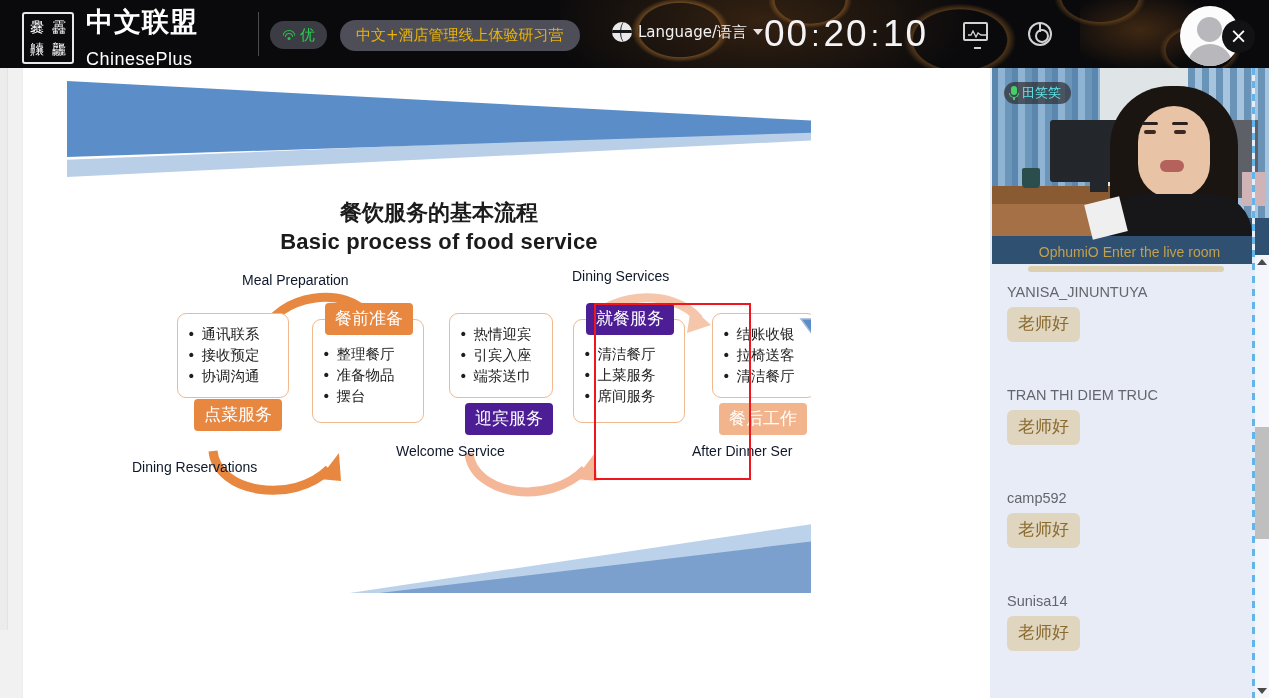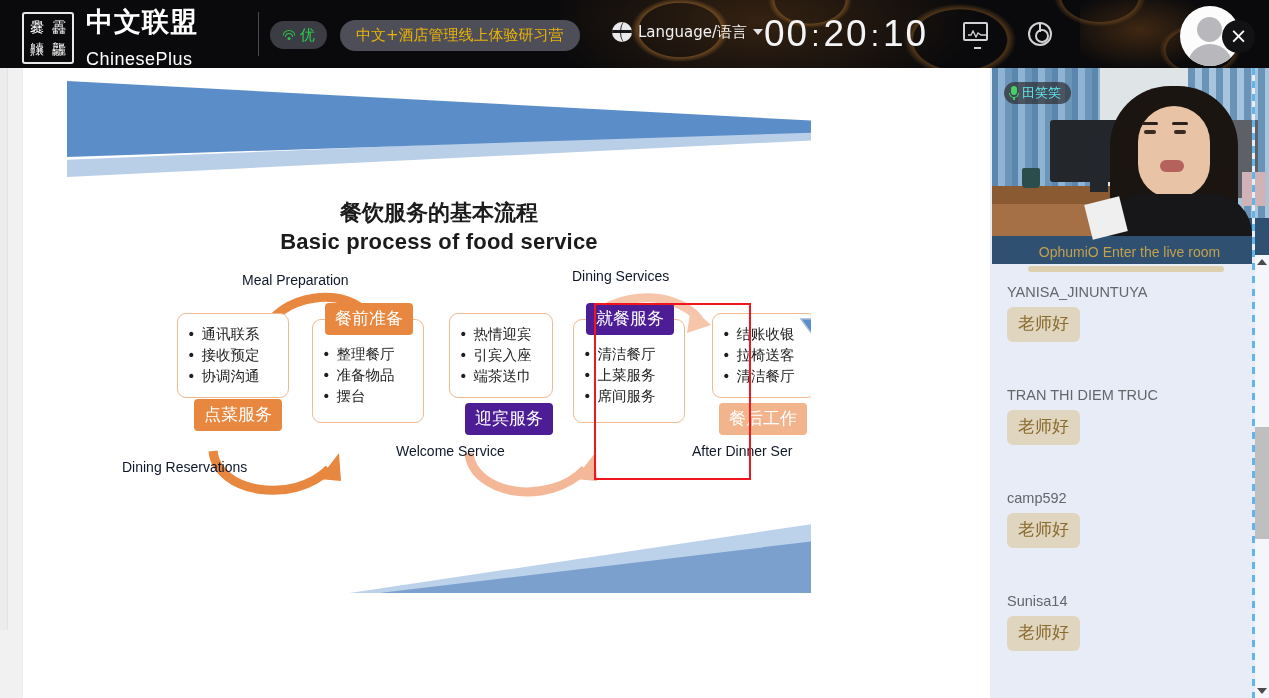--- a/index.html
+++ b/index.html
@@ -343,21 +343,21 @@
           <path d="M6,22 C10,64 86,76 122,38" fill="none" stroke="#f4b898" stroke-width="9" stroke-linecap="butt"></path>
           <polygon points="112,48 132,22 134,50" fill="#f4b898"></polygon>
         </svg>
         <svg class="arrow-svg" style="left:508px; top:196px;" width="140" height="66">
           <path d="M8,56 C26,14 98,10 124,42" fill="none" stroke="#f6c6ab" stroke-width="9" stroke-linecap="butt"></path>
           <polygon points="116,30 136,48 112,56" fill="#f6c6ab"></polygon>
         </svg>
 
         <div class="stage-label" style="left:175px; top:191px;">Meal Preparation</div>
         <div class="stage-label" style="left:505px; top:187px;">Dining Services</div>
-        <div class="stage-label" style="left:55px; top:378px;">Dining Reservations</div>
+        <div class="stage-label" style="left:65px; top:378px;">Dining Reservations</div>
         <div class="stage-label" style="left:329px; top:362px;">Welcome Service</div>
         <div class="stage-label" style="left:625px; top:362px;">After Dinner Ser</div>
 
         <div class="flow-box" style="left:110px; top:232px; width:112px;">
           <ul>
             <li>通讯联系</li>
             <li>接收预定</li>
             <li>协调沟通</li>
           </ul>
         </div>

